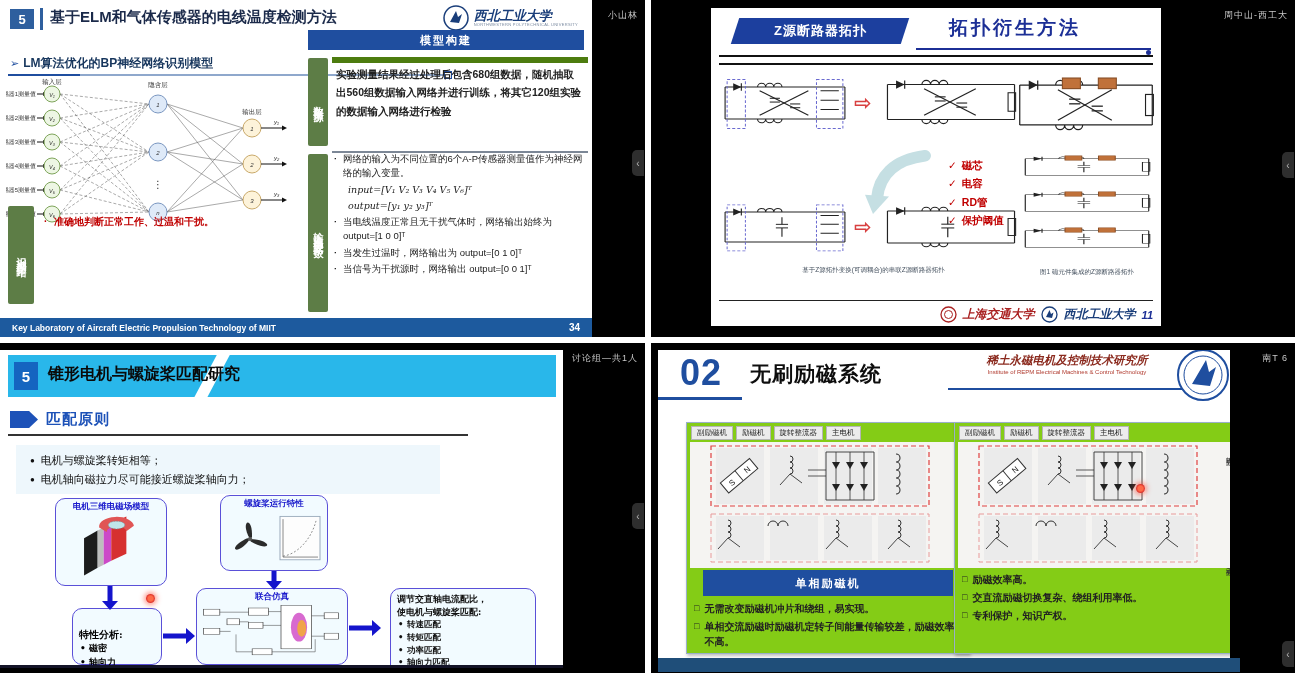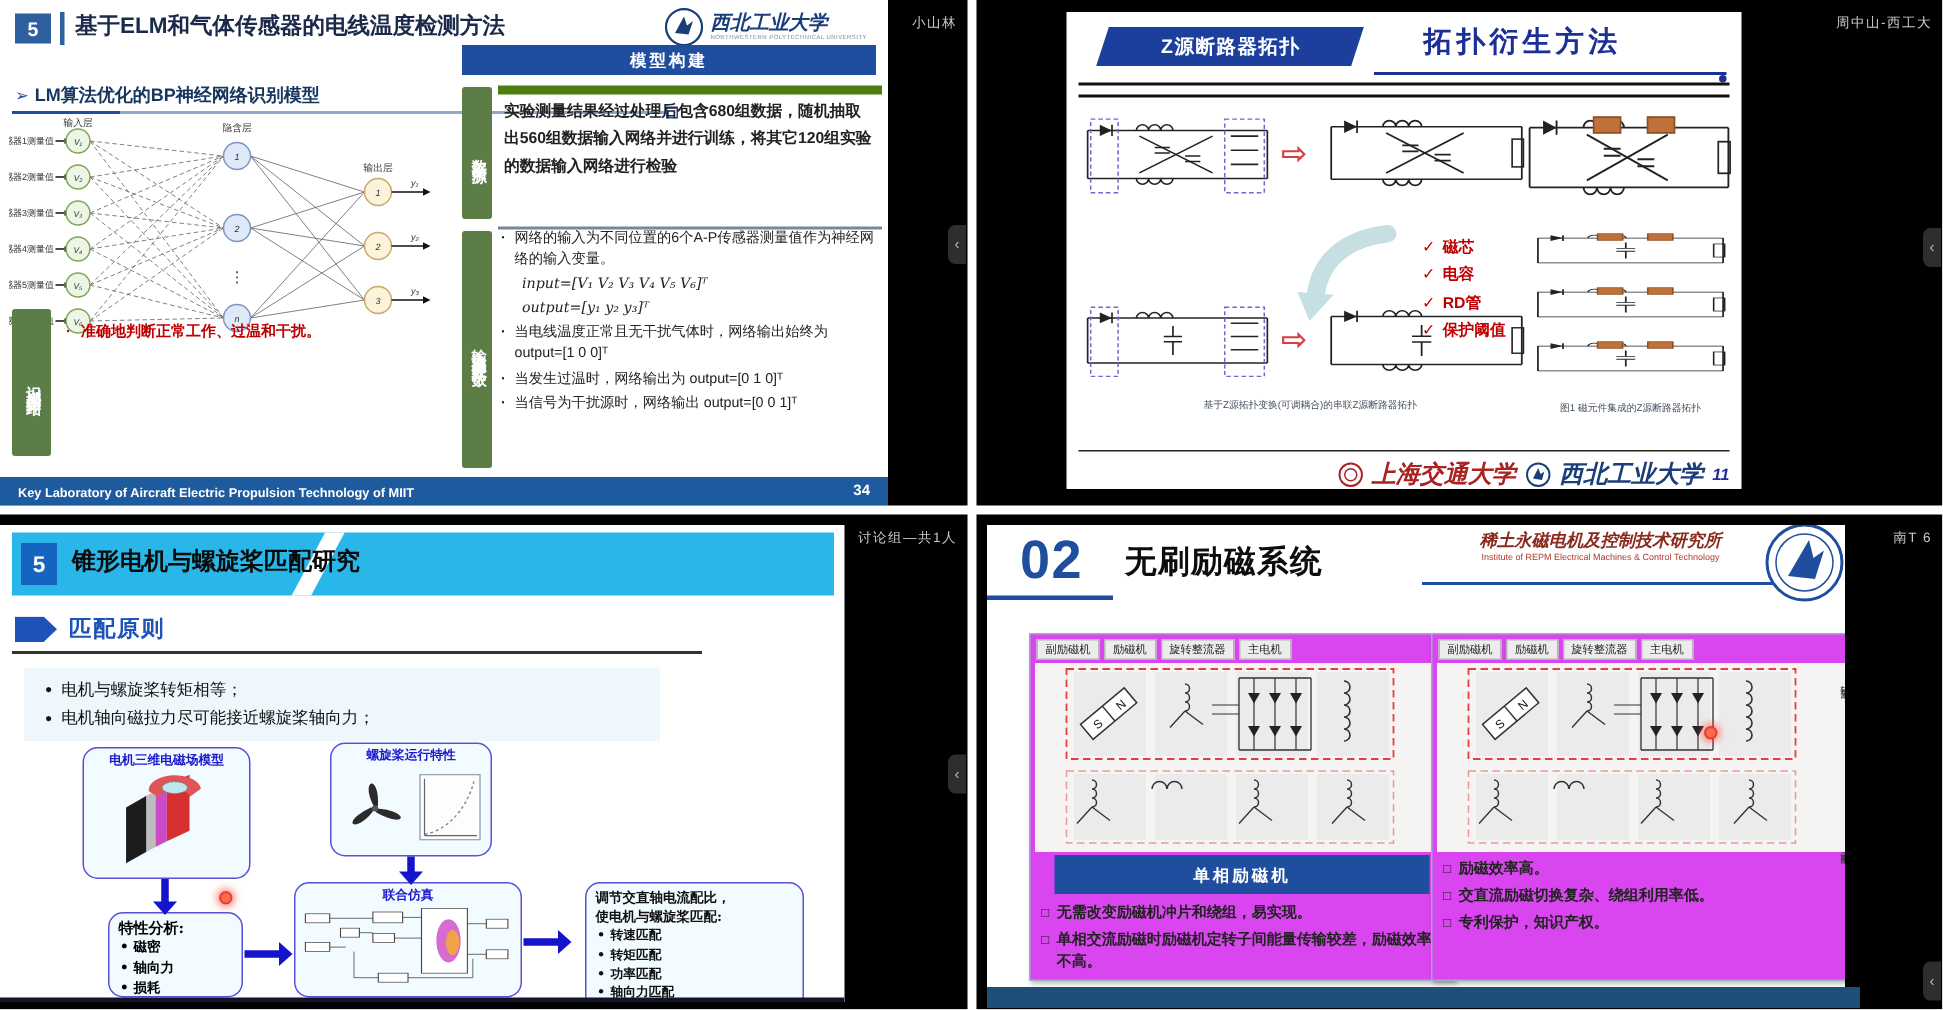--- a/index.html
+++ b/index.html
@@ -62,21 +62,21 @@
   .tr-tline{position:absolute;left:205px;top:40px;width:235px;height:2px;background:#1c2f96;}
   .tr-tline::after{content:'';position:absolute;right:0;top:2px;width:5px;height:5px;border-radius:50%;background:#1c2f96;}
   .tr-dline{position:absolute;left:8px;top:47px;width:434px;height:6px;border-top:2px solid #111;border-bottom:2px solid #111;}
   .zc{position:absolute;}
   .red-arrow{position:absolute;color:#d84040;font-size:21px;font-weight:bold;line-height:1;}
   .tr-chk{position:absolute;left:237px;top:148px;width:70px;font-size:10.5px;color:#c00000;font-weight:bold;line-height:1.75;}
   .tr-chk .tick{margin-right:5px;}
   .tr-cap{position:absolute;font-size:6.5px;color:#44505e;text-align:center;}
   .tr-sep{position:absolute;left:8px;top:292px;width:434px;border-top:1.5px solid #222;}
   .tr-logos{position:absolute;right:8px;top:298px;display:flex;align-items:center;gap:6px;}
-  .tr-logos .lg-cn{font-family:Liberation Sans, sans-serif;font-style:italic;font-weight:bold;font-size:16px;}
+  .tr-logos .lg-cn{font-family:Liberation Sans, sans-serif;font-style:italic;font-weight:bold;font-size:12px;}
   .tr-page{font-style:italic;font-weight:bold;color:#1c2f96;font-size:11px;}
   
   #slide-bl{left:0;top:7px;width:563px;height:318px;}
   .bl-cyan{position:absolute;left:8px;top:5px;width:548px;height:42px;background:#29b7ea;overflow:hidden;}
   .bl-cyan::after{content:'';position:absolute;left:196px;top:-6px;width:13px;height:60px;background:#fff;transform:skewX(-28deg);}
   .bl-badge{position:absolute;left:14px;top:12px;width:24px;height:28px;background:#1565c0;color:#fff;font-weight:bold;
     font-size:15px;display:flex;align-items:center;justify-content:center;z-index:2;}
   .bl-title{position:absolute;left:48px;top:14px;font-size:16px;font-weight:bold;color:#0a0a0a;z-index:2;}
   .bl-secrow{position:absolute;left:10px;top:60px;display:flex;align-items:center;gap:8px;}
   .bl-pent{width:28px;height:17px;background:#1d52b8;clip-path:polygon(0 0,68% 0,100% 50%,68% 100%,0 100%);}
@@ -93,36 +93,36 @@
   .fresult .ri{font-size:8.5px;font-weight:bold;color:#111;line-height:1.5;padding-left:10px;position:relative;}
   .fresult .ri::before{content:'•';position:absolute;left:1px;}
   .fa{position:absolute;}
   .fa .bar{position:absolute;background:#1414cc;}
   .fa.v .bar{left:50%;transform:translateX(-50%);width:5px;top:0;bottom:7px;}
   .fa.v .head{position:absolute;bottom:0;left:50%;transform:translateX(-50%);
     border:8px solid transparent;border-bottom:none;border-top:9px solid #1414cc;}
   .fa.h .bar{top:50%;transform:translateY(-50%);height:5px;left:0;right:7px;}
   .fa.h .head{position:absolute;right:0;top:50%;transform:translateY(-50%);
     border:8px solid transparent;border-right:none;border-left:9px solid #1414cc;}
-  .bl-analysis{text-align:left;padding:3px 6px;font-family:"DejaVu Serif",serif;}
+  .bl-analysis{text-align:left;padding:19px 6px;font-family:"DejaVu Serif",serif;}
   .bl-analysis .at{font-size:10px;font-weight:bold;}
   .bl-analysis .ai{font-size:9px;font-weight:bold;padding-left:10px;position:relative;line-height:1.5;}
   .bl-analysis .ai::before{content:'•';position:absolute;left:1px;}
   .bl-bottomline{position:absolute;left:0;bottom:0;width:563px;height:3px;background:#141428;}
   
   #slide-br{left:7px;top:7px;width:572px;height:320px;}
   .br-num{position:absolute;left:22px;top:2px;font-size:36px;font-weight:bold;color:#1f4e9f;letter-spacing:1px;}
   .br-numline{position:absolute;left:0px;top:47px;width:84px;height:3px;background:#1f4e9f;}
   .br-title{position:absolute;left:92px;top:10px;font-size:21px;font-weight:bold;color:#0d0d0d;letter-spacing:1px;}
   .br-inst{position:absolute;left:298px;top:3px;width:222px;text-align:center;}
   .br-inst .icn{font-family:"DejaVu Serif",serif;font-style:italic;font-weight:bold;font-size:11.5px;color:#8b2a1e;}
   .br-inst .ien{font-size:6px;color:#b03a2e;margin-top:1px;}
   .br-instline{position:absolute;left:290px;top:38px;width:240px;height:2px;background:#1f4e9f;}
   .br-logo{position:absolute;left:518px;top:-2px;width:54px;height:54px;}
-  .ex-panel{position:absolute;top:72px;width:284px;height:232px;border:1px solid #9ab0c8;background:#d946ef;box-sizing:border-box;
+  .ex-panel{position:absolute;top:72px;width:284px;height:232px;border:1px solid #9ab0c8;background:#84cc16;box-sizing:border-box;
     box-shadow:1px 2px 3px rgba(0,0,0,.25);}
   #panel-0{left:28px;} #panel-1{left:296px;}
   .ex-tabs{display:flex;gap:3px;padding:3px 4px 1px 4px;}
   .ex-tab{background:#ececec;border:1px solid #b5b5b5;font-size:7.5px;color:#222;padding:1px 5px;white-space:nowrap;}
   .ex-gfx{position:relative;height:126px;margin:1px 3px;background:#f5f4f2;}
   .vtext{position:absolute;writing-mode:vertical-rl;text-orientation:upright;font-size:6px;color:#333;letter-spacing:1px;}
   .ex-head{height:26px;background:#1f4e9f;color:#fff;font-size:11px;font-weight:bold;display:flex;align-items:center;
     justify-content:center;letter-spacing:2px;margin:2px 16px;}
   .ex-bullets{padding:3px 7px;font-size:10px;font-weight:bold;color:#222;line-height:1.5;}
   .ex-bullets .li{display:flex;gap:5px;margin-bottom:3px;}

